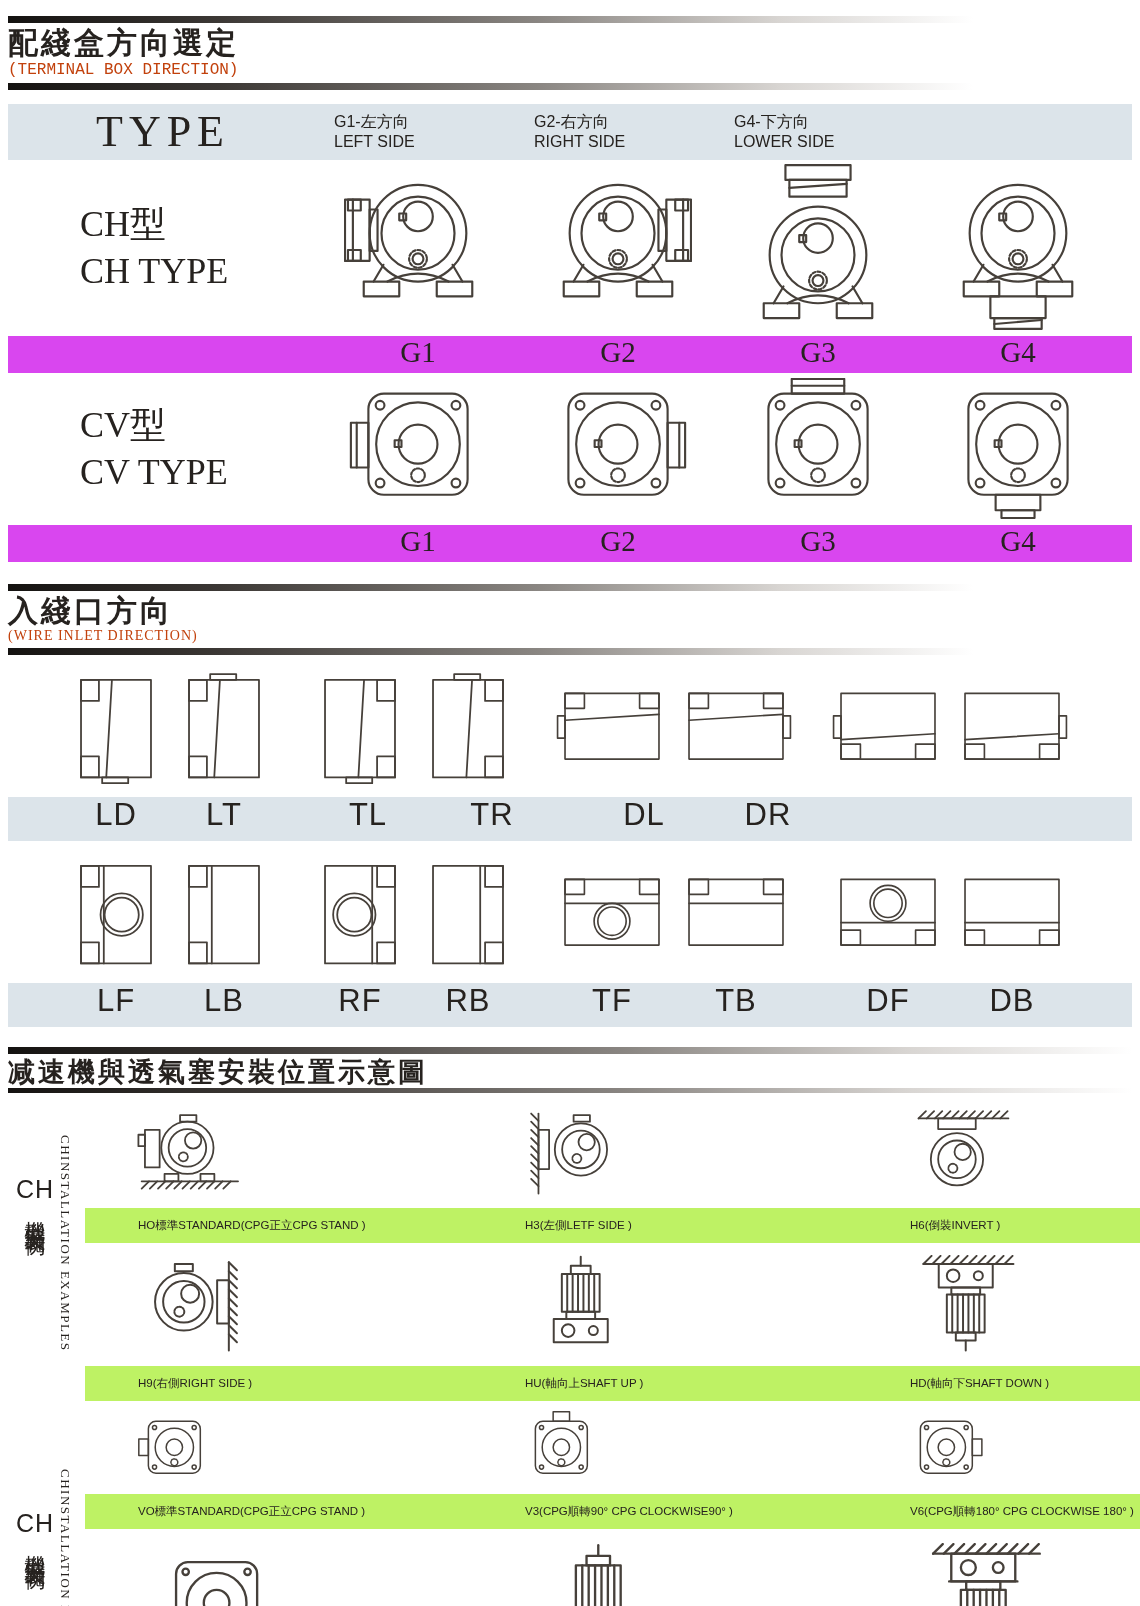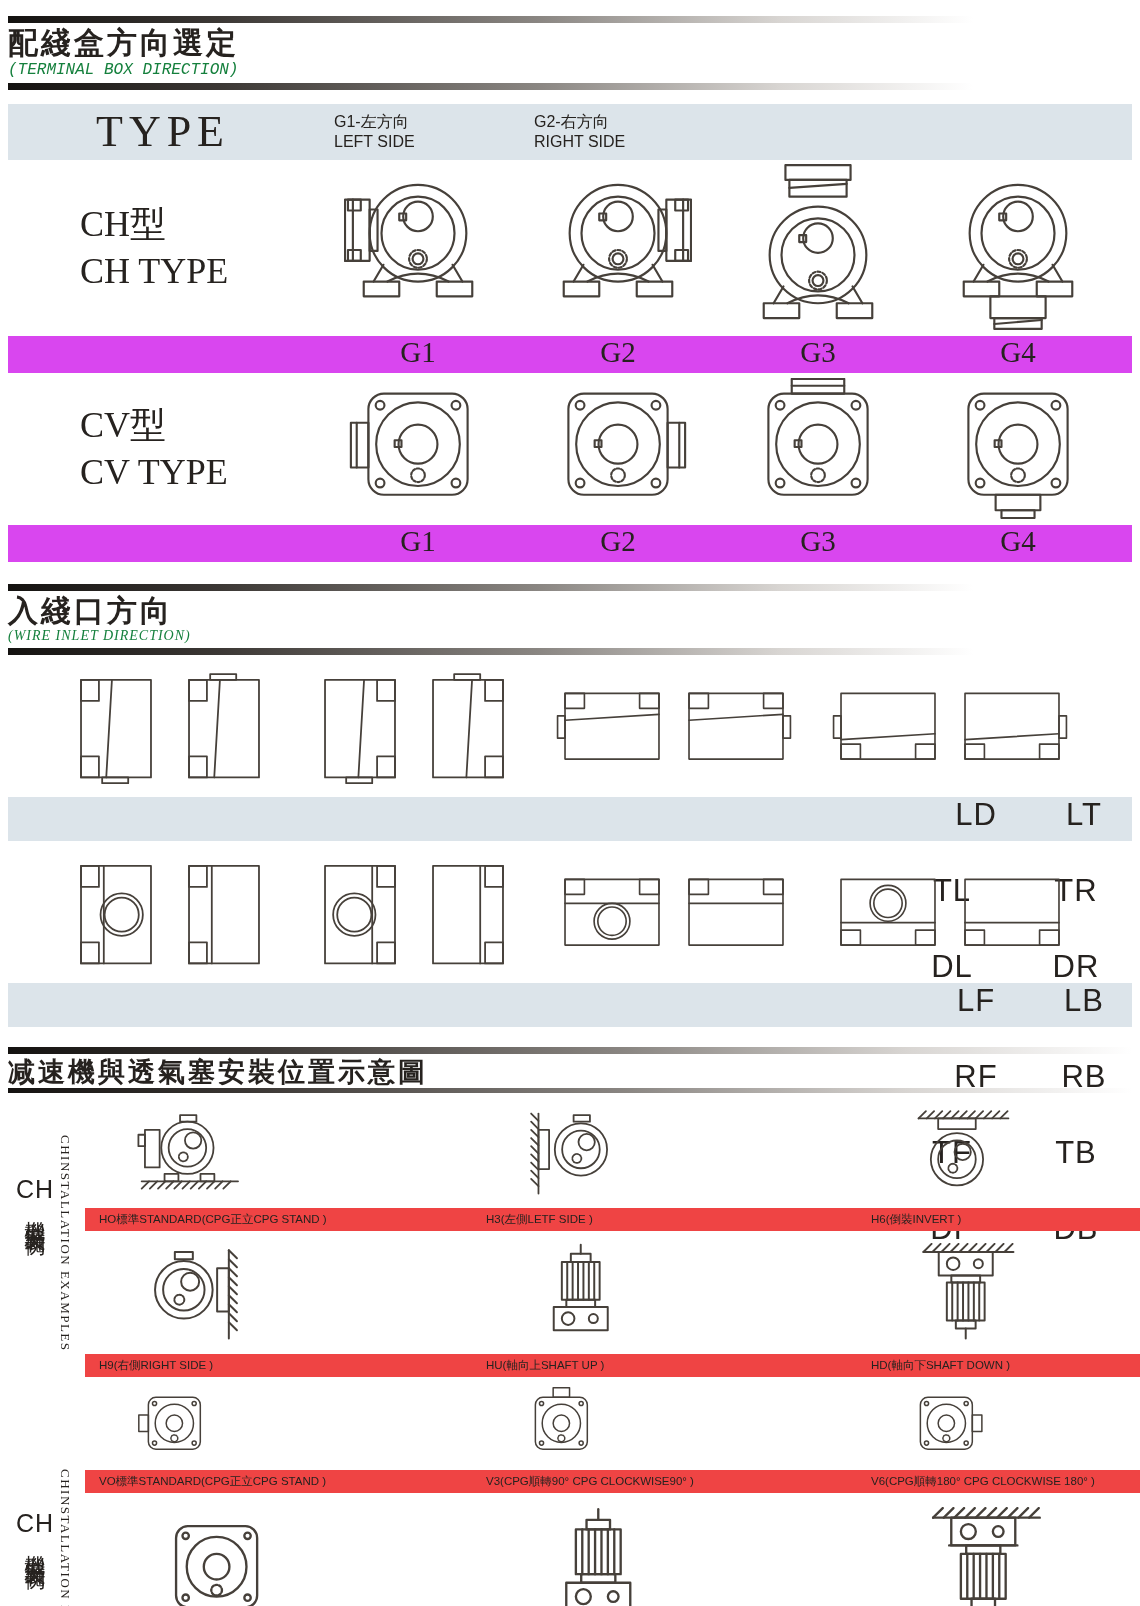--- a/index.html
+++ b/index.html
@@ -6,21 +6,21 @@
   body { background:#fff; }
   .page {
     position:relative; width:1140px; height:1606px; margin:0 auto;
     background:#fff; overflow:hidden; color:#26221f;
     font-family:"Liberation Sans", sans-serif;
   }
   .grad-bar { height:7px; background:linear-gradient(90deg,#141210 0%,#3c3835 22%,#8a8682 55%,#d8d5d2 80%,#ffffff 100%); }
   .grad-bar.thin { height:5px; }
   .sec-head { padding:6px 0 0 8px;margin-top:10px; }
   .sec-head .zh { font-size:30px; font-weight:bold; letter-spacing:3px; color:#26221f; line-height:1.15; margin-top:3px;}
-  .sec-head .en { font-family:"Liberation Mono", monospace; font-size:16px; letter-spacing:0px; color:#15803d; margin:0 0 4px 0;font-style:italic; }
+  .sec-head .en { font-family:"Liberation Mono", monospace; font-size:16px; letter-spacing:0px; color:#c2410c; margin:0 0 4px 0; }
   .sec-head .en.serif { font-family:"Liberation Serif", serif; font-size:14px; letter-spacing:1px; }
 
   
   .ttable { margin:14px 8px 0 8px; }
   .trow { display:flex; }
   .t-head { background:#dce4ea; height:56px; align-items:center; }
   .cell-type { width:310px; display:flex; align-items:center; justify-content:center; }
   .type-word { font-family:"Liberation Serif", serif; font-size:44px; letter-spacing:6px; }
   .t-col { width:200px; padding-left:16px; font-size:16px; line-height:1.25; font-weight:500; }
   .t-body { background:#fff; }
@@ -28,36 +28,36 @@
                font-family:"Liberation Serif", serif; font-size:36px; line-height:1.3; }
   .dcell { width:200px; display:flex; align-items:center; justify-content:center; }
   .ch-row { height:176px; }
   .cv-row { height:152px; }
   .g-band { background:#d946ef; height:37px; align-items:flex-start; }
   .g-label { width:200px; text-align:center; font-family:"Liberation Serif", serif; font-size:29px; }
 
   
   .wire-row { display:flex; gap:40px; padding-left:68px; align-items:center; height:132px; margin-top:6px;}
   .wgroup { display:flex; gap:12px; align-items:center; }
-  .wire-band { display:flex; gap:40px; padding-left:68px; background:#dce4ea; height:44px; align-items:flex-end; margin:4px 8px 0 8px; padding-left:60px;flex-direction:column;}
+  .wire-band { display:flex; gap:40px; padding-left:68px; background:#dce4ea; height:44px; align-items:flex-start; margin:4px 8px 0 8px; padding-left:60px;}
   .wlab { text-align:center; font-size:31px; letter-spacing:1px; color:#26221f; }
   .wlab.v { width:96px; } .wlab.h { width:112px; }
   .wgroup .dv { width:96px; display:flex; justify-content:center;}
   .wgroup .dh { width:112px; display:flex; justify-content:center;}
 
   
   .install { position:relative; margin-top:8px; }
   .inst-content { margin-left:85px; }
   .inst-row { display:grid; grid-template-columns:387px 385px 1fr; align-items:end; }
   .inst-row .cellD { display:flex; align-items:flex-end; padding-left:14px; }
   .rowA { height:104px; } .rowB { height:116px; } .rowC { height:86px; } .rowD { height:138px; }
   .rowA svg { height:98px; width:auto; } .rowB svg { height:108px; width:auto; }
   .rowC svg { height:82px; width:auto; } .rowD svg { height:128px; width:auto; }
-  .inst-band { display:grid; grid-template-columns:387px 385px 1fr; background:#ef4444; height:23px;
-               align-items:center; margin:3px 0 4px 0; }
+  .inst-band { display:grid; grid-template-columns:387px 385px 1fr; background:#bef264; height:35px;
+               align-items:center; margin:3px 0 4px 0;padding-left:39px; }
   .inst-band span { font-size:11.5px; padding-left:14px; white-space:nowrap; color:#26221f; }
   .side-label { position:absolute; display:flex; gap:3px; }
   .side-zh { display:flex; flex-direction:column; align-items:center; margin-top:40px; }
   .side-zh .latin { font-size:25px; letter-spacing:1px; }
   .side-zh .chars { writing-mode:vertical-rl; text-orientation:upright; font-size:21px; letter-spacing:3px; }
   .side-en { writing-mode:vertical-rl; font-family:"Liberation Serif", serif; font-size:13px; letter-spacing:1.5px; color:#26221f; }
   .draw { line-height:0; }
 </style>
 </head>
 <body>
@@ -76,20 +76,24 @@
       <div class="cell-type">
         <span class="type-word">TYPE</span>
       </div>
       <div class="t-col">
         <div>G1-左方向</div>
         <div>LEFT SIDE</div>
       </div>
       <div class="t-col">
         <div>G2-右方向</div>
         <div>RIGHT SIDE</div>
+      </div>
+      <div class="t-col">
+        <div>G4-下方向</div>
+        <div>LOWER SIDE</div>
       </div>
     </div>
 
     <div class="trow t-body ch-row">
       <div class="row-label">
         <span>CH型</span>
         <span>CH TYPE</span>
       </div>
       <div class="dcell">
           <div class="draw"><svg width="148" height="168" viewBox="0 0 150 170" fill="none" stroke="#46403a" stroke-width="2.2" stroke-linejoin="round" stroke-linecap="round">

